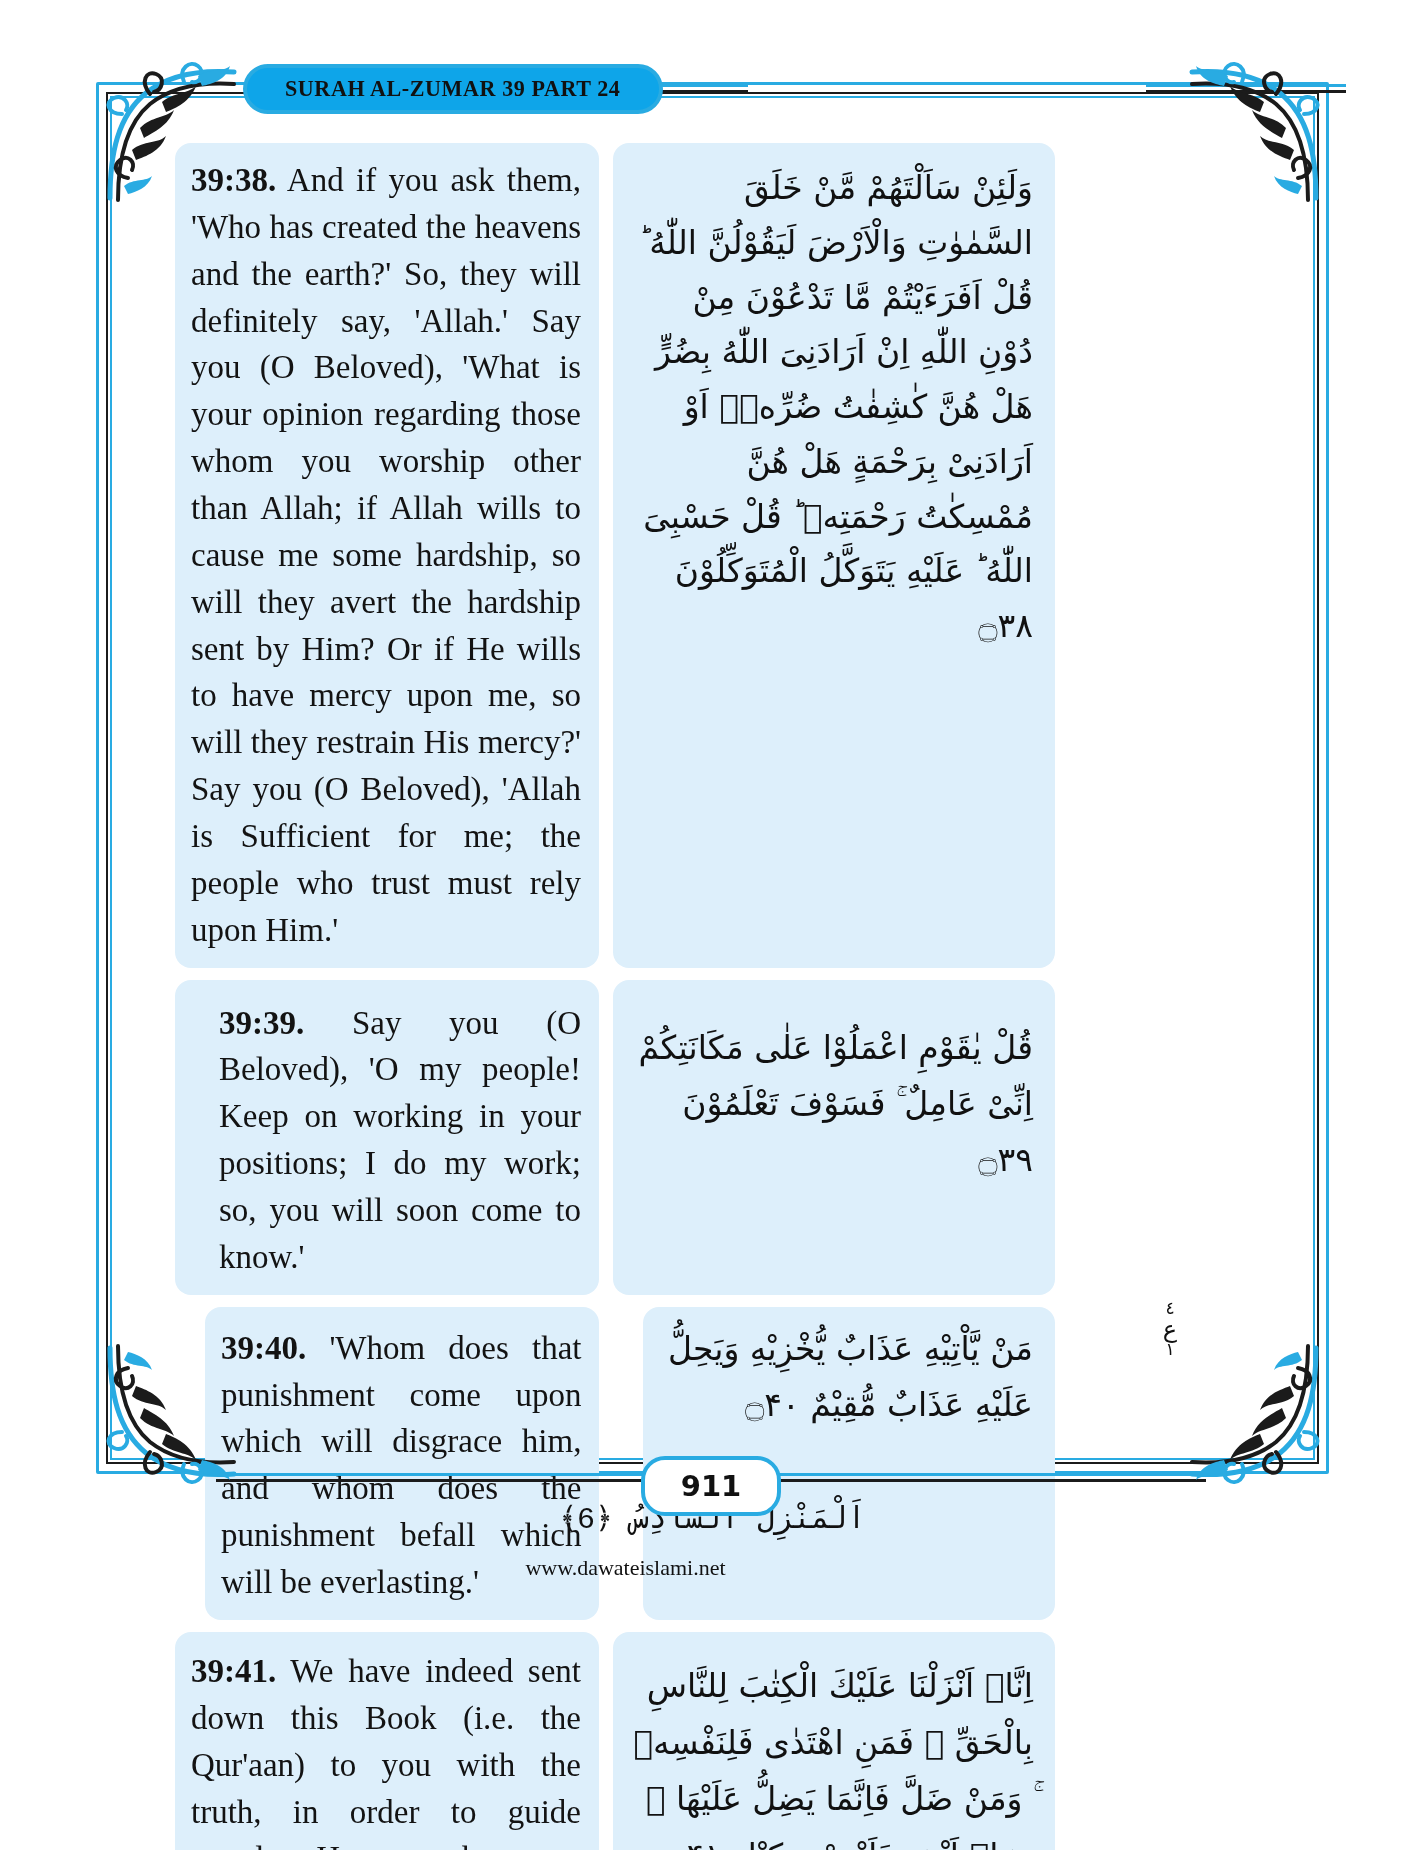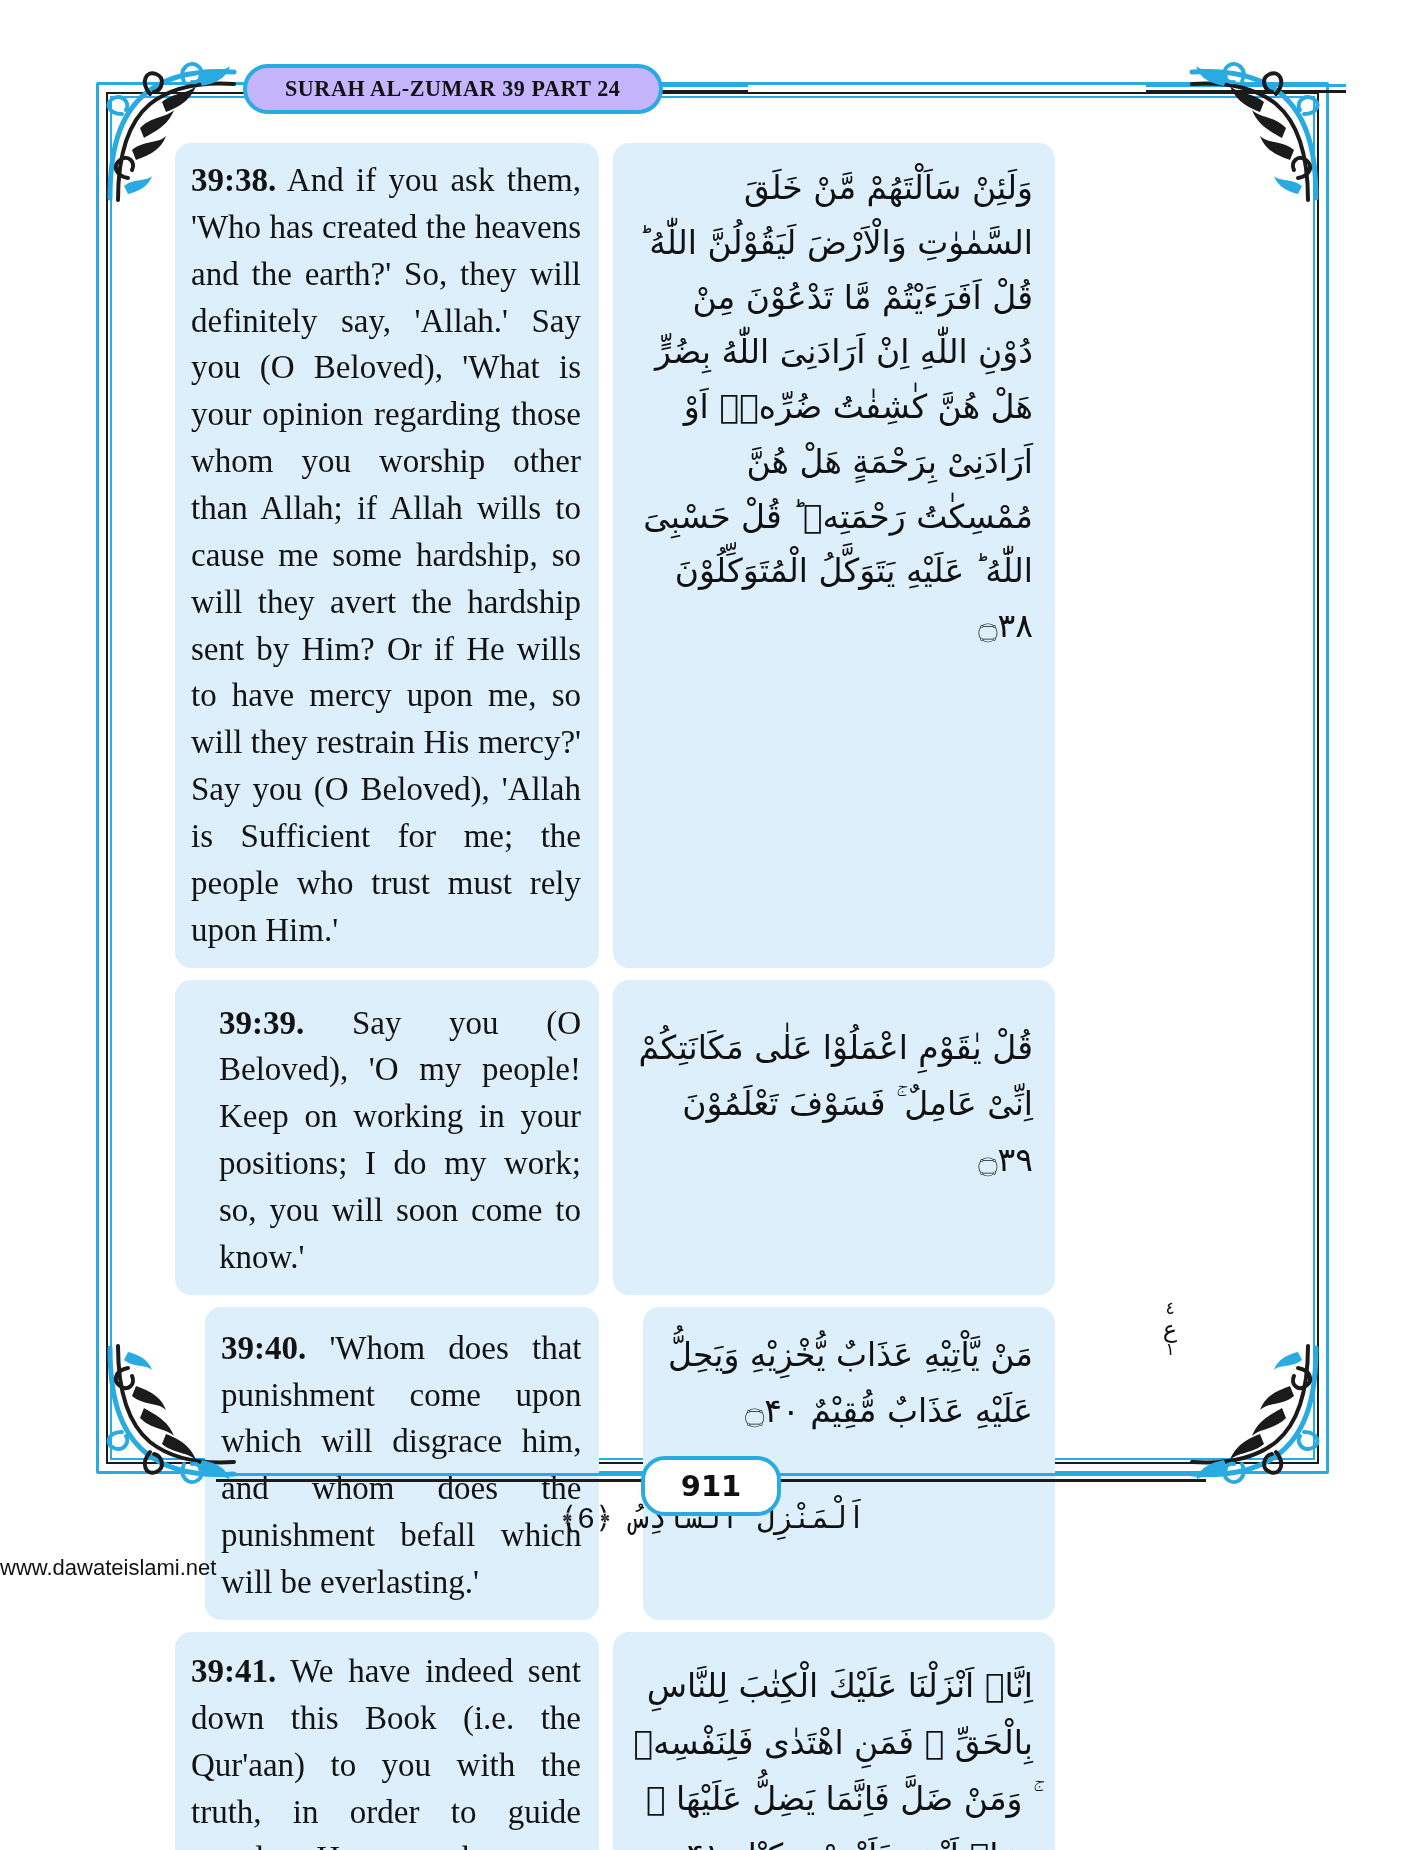--- a/index.html
+++ b/index.html
@@ -46,21 +46,21 @@
     position:absolute;
     left:96px;top:62px;
     width:1233px;height:58px;
   }
   .hdr-pill{
     position:absolute;
     top:2px;
     height:50px;
     border:4px solid #29abe2;
     border-radius:26px;
-    background:#c4b5fd;
+    background:#0ea5e9;
     box-sizing:border-box;
     display:flex;align-items:center;justify-content:center;
     z-index:6;
   }
   .hdr-pill-left{ left:147px; width:420px; }
   .hdr-pill-right{ left:641px; width:420px; }
 
   .hdr-title{
     font-family:"Liberation Serif", serif;
     font-weight:bold;
@@ -130,22 +130,22 @@
     left:0;top:1500px;width:1425px;
     text-align:center;
     font-family:Liberation Mono, monospace;
     font-size:30px;
     color:#111;
     direction:rtl;
   }
   .site-url{
     position:absolute;
     left:0;top:1555px;width:1251px;
-    text-align:left;
-    font-family:Liberation Sans, sans-serif;
+    text-align:center;
+    font-family:Liberation Serif, serif;
     font-size:22px;
     color:#111;
   }
 
   
   .content{
     position:absolute;
     left:175px;top:143px;
     width:880px;
   }
@@ -183,21 +183,21 @@
   .vnum{ font-weight:bold; }
 
   
   .row-38 .cell{min-height:540px;}
   .row-39 .cell{min-height:178px;}
   .row-40 .cell{min-height:182px;margin-left:30px;}
   .row-41 .cell{min-height:310px;}
 
   .row-38 .cell-ar{font-size:33px;line-height:1.66;}
   .row-39 .cell-ar{font-size:33px;line-height:1.7;padding-top:40px;}
-  .row-40 .cell-ar{font-size:33px;line-height:1.7;padding-top:20px;}
+  .row-40 .cell-ar{font-size:33px;line-height:1.7;padding-top:14px;}
   .row-41 .cell-ar{font-size:33px;line-height:1.72;padding-top:26px;}
 
   .row-39 .cell-en{padding-top:20px;padding-left:44px;}
   .row-40 .cell-en{padding-top:18px;}
   .row-41 .cell-en{padding-top:16px;}
 
   
   .ruku{
     position:absolute;
     left:1148px;top:1300px;

